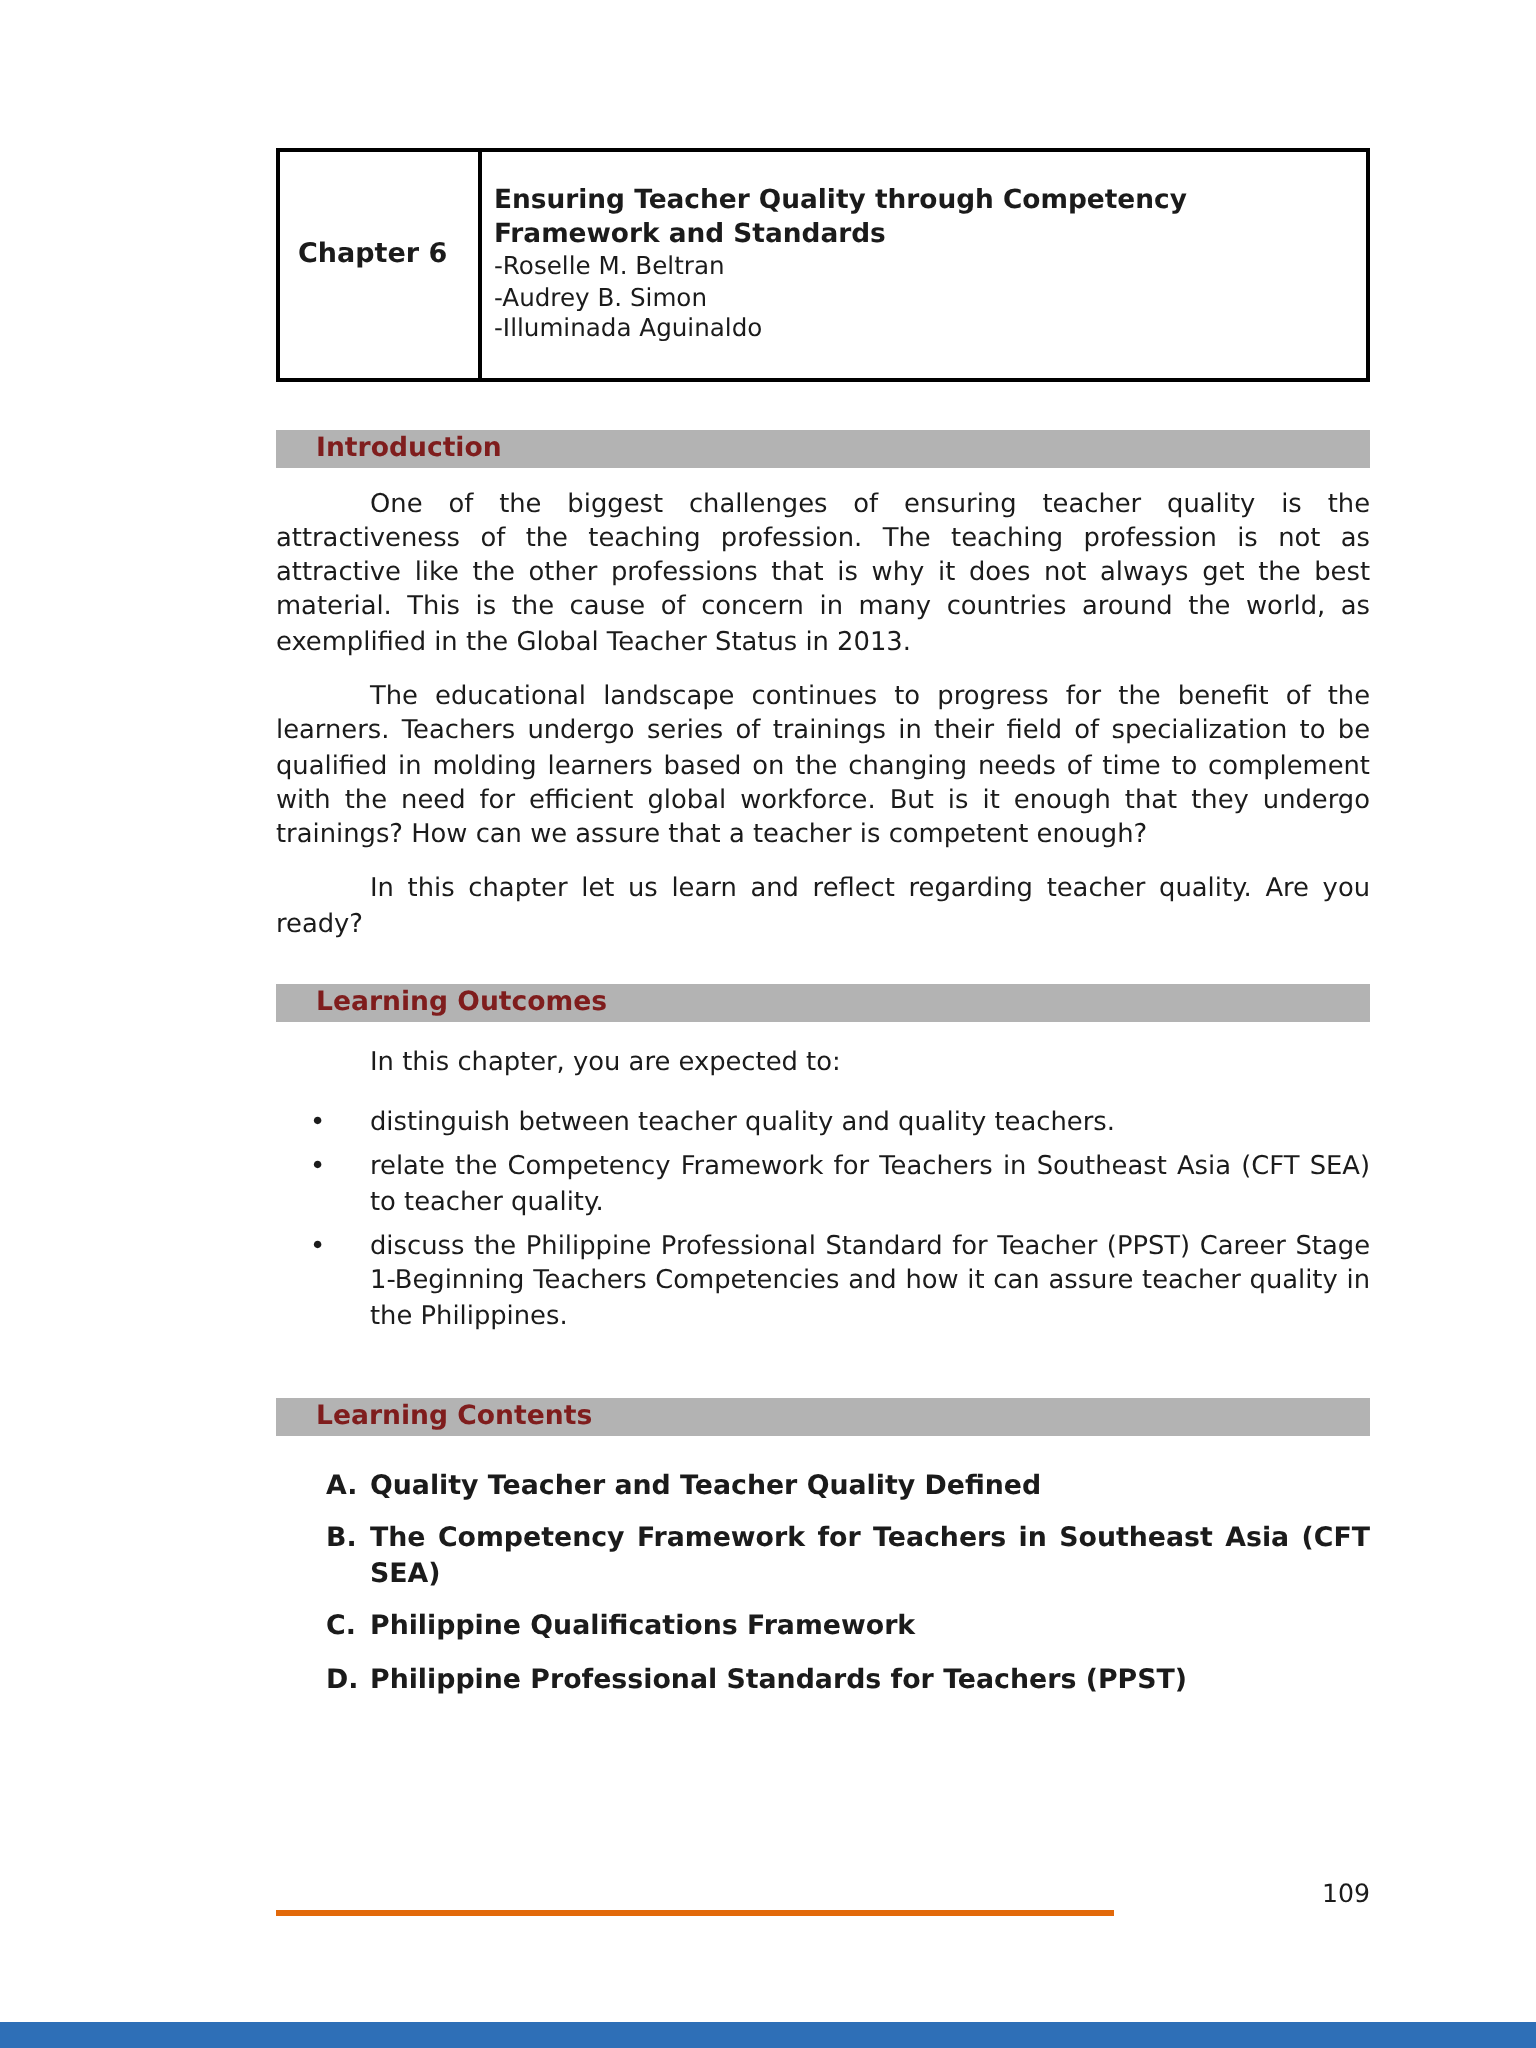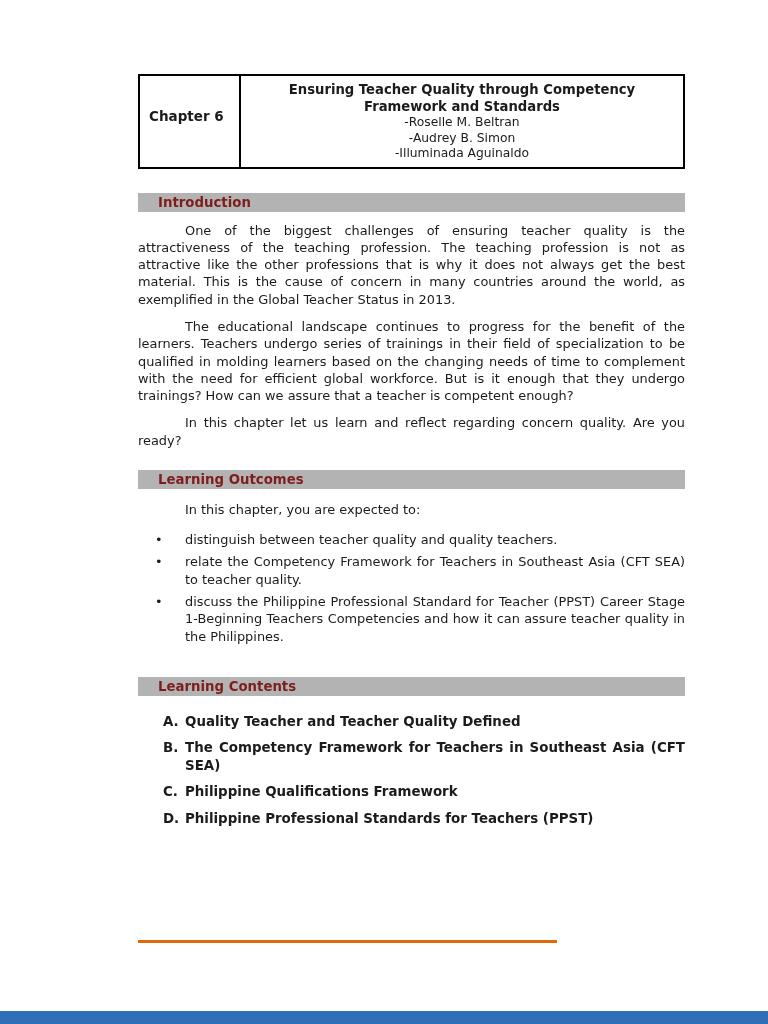--- a/index.html
+++ b/index.html
@@ -27,22 +27,22 @@
     border: 2px solid #000;
     vertical-align: middle;
   }
   td.chapter-cell {
     width: 86px;
     font-weight: bold;
     font-size: 13.5px;
     padding: 6px 4px 16px 9px;
   }
   td.title-cell {
-    text-align: center;
-    padding: 5px 6px;
+    text-align: left;
+    padding: 16px 6px;
   }
   .chapter-title {
     font-weight: bold;
     font-size: 13.2px;
     line-height: 17px;
   }
   .author-line {
     font-size: 12.3px;
     line-height: 15.5px;
   }
@@ -151,21 +151,21 @@
         <div class="author-line">-Illuminada Aguinaldo</div>
       </td>
     </tr>
   </tbody>
     </table>
 
   <div class="section-bar bar-intro">Introduction</div>
 
   <div class="para">One of the biggest challenges of ensuring teacher quality is the attractiveness of the teaching profession. The teaching profession is not as attractive like the other professions that is why it does not always get the best material. This is the cause of concern in many countries around the world, as exemplified in the Global Teacher Status in 2013.</div>
   <div class="para">The educational landscape continues to progress for the benefit of the learners. Teachers undergo series of trainings in their field of specialization to be qualified in molding learners based on the changing needs of time to complement with the need for efficient global workforce. But is it enough that they undergo trainings? How can we assure that a teacher is competent enough?</div>
-  <div class="para">In this chapter let us learn and reflect regarding concern quality. Are you ready?</div>
+  <div class="para">In this chapter let us learn and reflect regarding teacher quality. Are you ready?</div>
 
   <div class="section-bar bar-outcomes">Learning Outcomes</div>
 
   <div class="expect-line">In this chapter, you are expected to:</div>
 
   <div class="bullet-list">
     <div class="bullet-item">
       <span class="bullet-marker">•</span>
       <div class="bullet-text">distinguish between teacher quality and quality teachers.</div>
     </div>
@@ -196,16 +196,17 @@
     </div>
     <div class="content-item">
       <span class="content-letter">D.</span>
       <div class="content-text">Philippine Professional Standards for Teachers (PPST)</div>
     </div>
   </div>
 
 </div>
 
 <div class="footer">
+  <div class="page-number">109</div>
   <div class="footer-line"></div>
 </div>
 
 <div class="bottom-bar"></div>
 
 </body></html>

